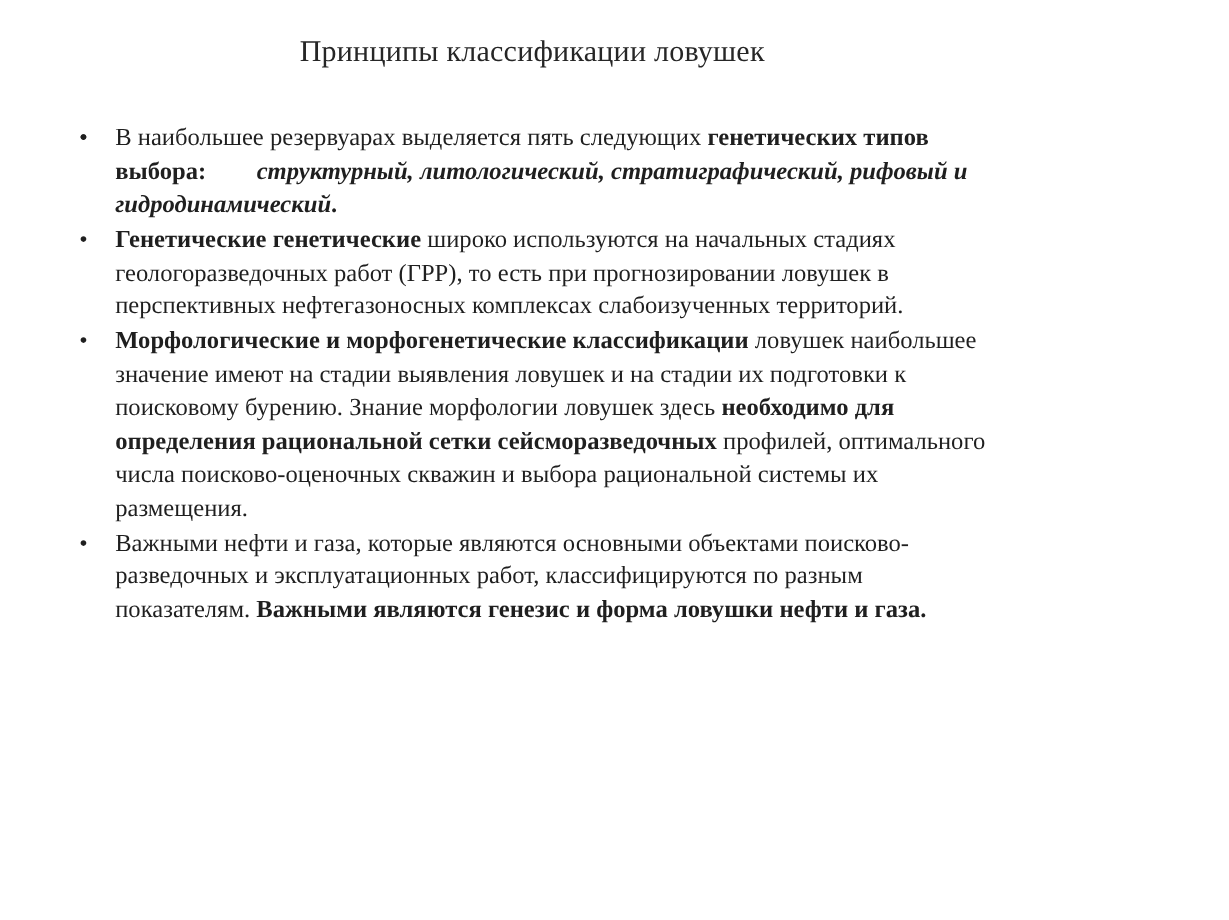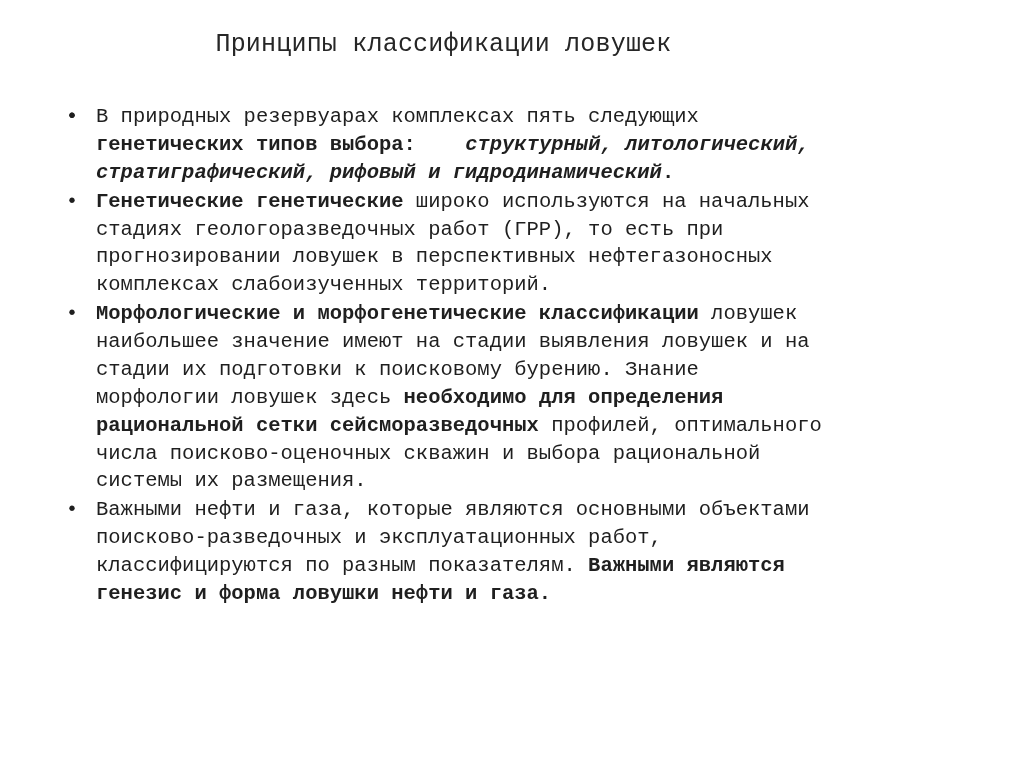--- a/index.html
+++ b/index.html
@@ -6,21 +6,21 @@
     margin: 0;
     padding: 0;
     background: #ffffff;
   }
   .slide {
     position: relative;
     width: 887px;
     height: 767px;
     background: #ffffff;
     overflow: hidden;
-    font-family: Liberation Mono, monospace;
+    font-family: Liberation Serif, serif;
     color: #222222;
   }
   .slide-title {
     margin: 0;
     padding-top: 30px;
     text-align: center;
     font-size: 25px;
     font-weight: 400;
     letter-spacing: 0.2px;
     color: #262626;
@@ -49,18 +49,18 @@
   .seg-bold { font-weight: 700; font-style: normal; }
   .seg-bold-italic { font-weight: 700; font-style: italic; margin-left: 37px; }
 </style>
 </head>
 <body>
 
 <div class="slide">
   <h1 class="slide-title">Принципы классификации ловушек</h1>
   <ul class="bullet-list" id="bullet-list">
       <li class="bullet-item"><span class="bullet-marker">•</span></li>
-      <li class="bullet-item"><span class="bullet-marker">•</span><span class="seg-normal">В природных резервуарах комплексах пять следующих </span><span class="seg-bold">генетических типов выбора: </span><span class="seg-bold-italic">структурный, литологический, стратиграфический, рифовый и гидродинамический</span><span class="seg-bold">.</span></li>
+      <li class="bullet-item"><span class="bullet-marker">•</span><span class="seg-normal">В наибольшее резервуарах выделяется пять следующих </span><span class="seg-bold">генетических типов выбора: </span><span class="seg-bold-italic">структурный, литологический, стратиграфический, рифовый и гидродинамический</span><span class="seg-bold">.</span></li>
       <li class="bullet-item"><span class="bullet-marker">•</span><span class="seg-bold">Генетические генетические </span><span class="seg-normal">широко используются на начальных стадиях геологоразведочных работ (ГРР), то есть при прогнозировании ловушек в перспективных нефтегазоносных комплексах слабоизученных территорий.</span></li>
       <li class="bullet-item"><span class="bullet-marker">•</span><span class="seg-bold">Морфологические и морфогенетические классификации </span><span class="seg-normal">ловушек наибольшее значение имеют на стадии выявления ловушек и на стадии их подготовки к поисковому бурению. Знание морфологии ловушек здесь </span><span class="seg-bold">необходимо для определения рациональной сетки сейсморазведочных </span><span class="seg-normal">профилей, оптимального числа поисково-оценочных скважин и выбора рациональной системы их размещения.</span></li>
       <li class="bullet-item"><span class="bullet-marker">•</span><span class="seg-normal">Важными нефти и газа, которые являются основными объектами поисково-разведочных и эксплуатационных работ, классифицируются по разным показателям. </span><span class="seg-bold">Важными являются генезис и форма ловушки нефти и газа.</span></li>
     </ul>
 </div>
 
 </body></html>

